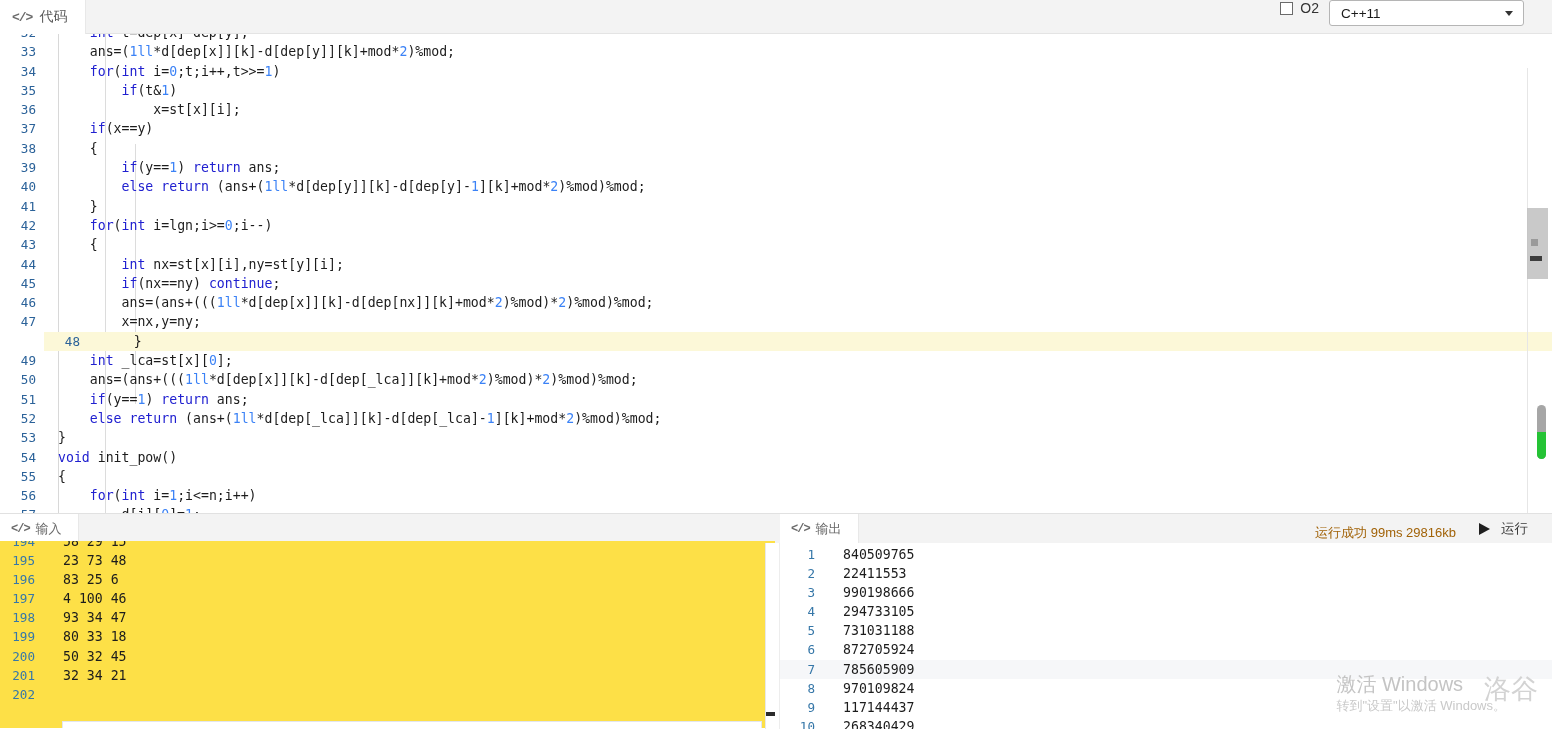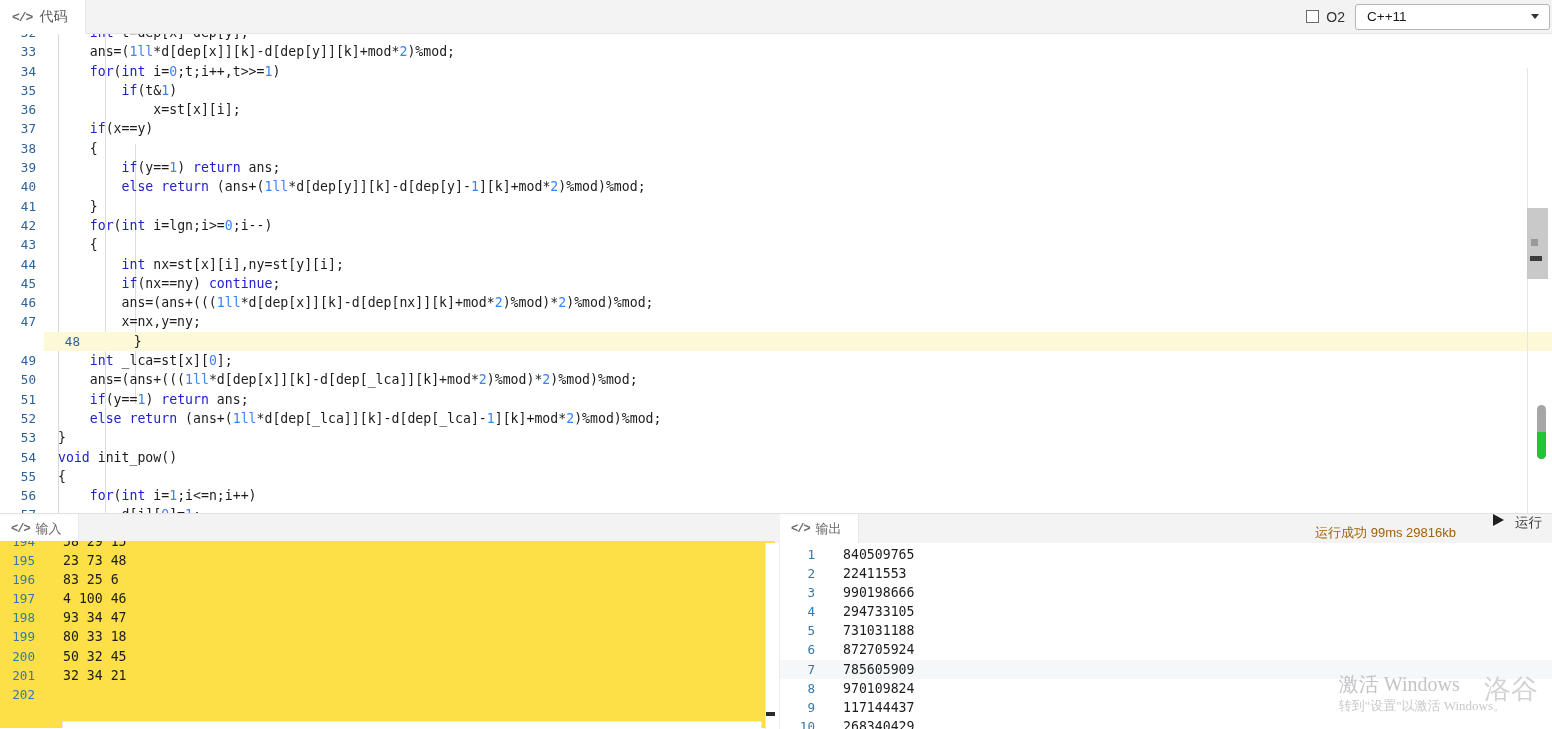--- a/index.html
+++ b/index.html
@@ -18,21 +18,21 @@
     display: flex; align-items: stretch;
   }
   .tab {
     display: flex; align-items: center; gap: 7px;
     padding: 0 18px 0 12px; height: 34px;
     background: #ffffff; color: #5a5a5a; font-size: 14px;
     border-right: 1px solid #e8e8e8;
   }
   .tab .codeicon { color: #6b6b6b; font-size: 13px; font-family:"Liberation Mono", monospace; font-weight: 700; letter-spacing:-1px;}
   .topbar-spacer { flex: 1; }
-  .topbar-right { display: flex; align-items: center; gap: 10px; padding-right: 2px; }
+  .topbar-right { display: flex; align-items: flex-start; gap: 10px; padding-right: 28px; }
   .o2wrap { display: flex; align-items: center; gap: 7px; font-size: 14px; color: #333; }
   .o2box {
     width: 13px; height: 13px; border: 1.3px solid #6a6a6a; background: #fff;
     display: inline-block;
   }
   .langsel {
     width: 195px; height: 26px; border: 1px solid #b5b5b5; border-radius: 3px;
     background: #fff; font-size: 13.5px; color: #1a1a1a;
     display: flex; align-items: center; padding: 0 8px 0 11px;
   }
@@ -81,21 +81,21 @@
     display: flex; align-items: center; gap: 6px; height: 29px; padding: 0 16px 0 11px;
     background: #fff; color: #6a6a6a; font-size: 13px; border-right: 1px solid #e8e8e8;
   }
   .ptab .codeicon { color: #6b6b6b; font-size: 12px; font-family:"Liberation Mono",monospace; font-weight: 700; letter-spacing:-1px; }
   .ptab.out { position: absolute; left: 780px; top: 0; }
   .runinfo {
     position: absolute; right: 96px; top: 4px; height: 29px; display: flex; align-items: center;
     font-size: 13px; color: #a16207; font-weight: 400; white-space: nowrap;
   }
   .runbtn {
-    position: absolute; right: 10px; top: 0; height: 29px; display: flex; gap: 11px;
+    position: absolute; right: 24px; top: 0; height: 29px; display: flex; align-items: center; gap: 11px;
     font-size: 13.5px; color: #3a3a3a;
   }
   .playtri { width: 0; height: 0; border-top: 6.5px solid transparent; border-bottom: 6.5px solid transparent; border-left: 11px solid #1f1f1f; }
 
   .inpanel { position: absolute; left: 0; top: 27px; width: 775px; height: 187px; overflow: hidden; background:#fde047; }
   .outpanel { position: absolute; left: 780px; top: 29px; width: 772px; height: 187px; overflow: hidden; background:#fff; }
   .io-lines {
     position: absolute; left: 0; top: 0; width: 100%;
     font-family: "DejaVu Sans Mono","Liberation Mono", monospace;
     font-size: 13.2px; line-height: 19.1px; white-space: pre;
@@ -111,21 +111,21 @@
     border: 1px solid #e3e6ee; background: #fff;
   }
   .in-vline { position: absolute; left: 765px; top: 29px; width: 1px; height: 187px; background: #e8e8e8; }
   .in-scroll-track { position: absolute; left: 766px; top: 29px; width: 9px; height: 187px; background: #fff; }
   .in-scroll-thumb { position: absolute; left: 766px; top: 198px; width: 9px; height: 4px; background: #2b2b2b; }
   .out-left-border { position: absolute; left: 779px; top: 29px; width: 1px; height: 187px; background: #ededed; }
 
   
   .wm-win {
     position: absolute; right: 46px; bottom: 14px; text-align: left;
-    color: #c9c9c9; user-select: none; pointer-events: none; font-family: Liberation Serif, serif;
+    color: #c9c9c9; user-select: none; pointer-events: none;
   }
   .wm-win .t1 { font-size: 20px; line-height: 25px; color: #c4c4c4; }
   .wm-win .t2 { font-size: 13px; line-height: 18px; color: #c9c9c9; }
   .wm-logo {
     position: absolute; right: 14px; bottom: 22px;
     font-size: 27px; color: #d3d3d3; user-select: none; pointer-events: none;
     font-family: "DejaVu Sans", sans-serif;
   }
 </style>
 </head>

